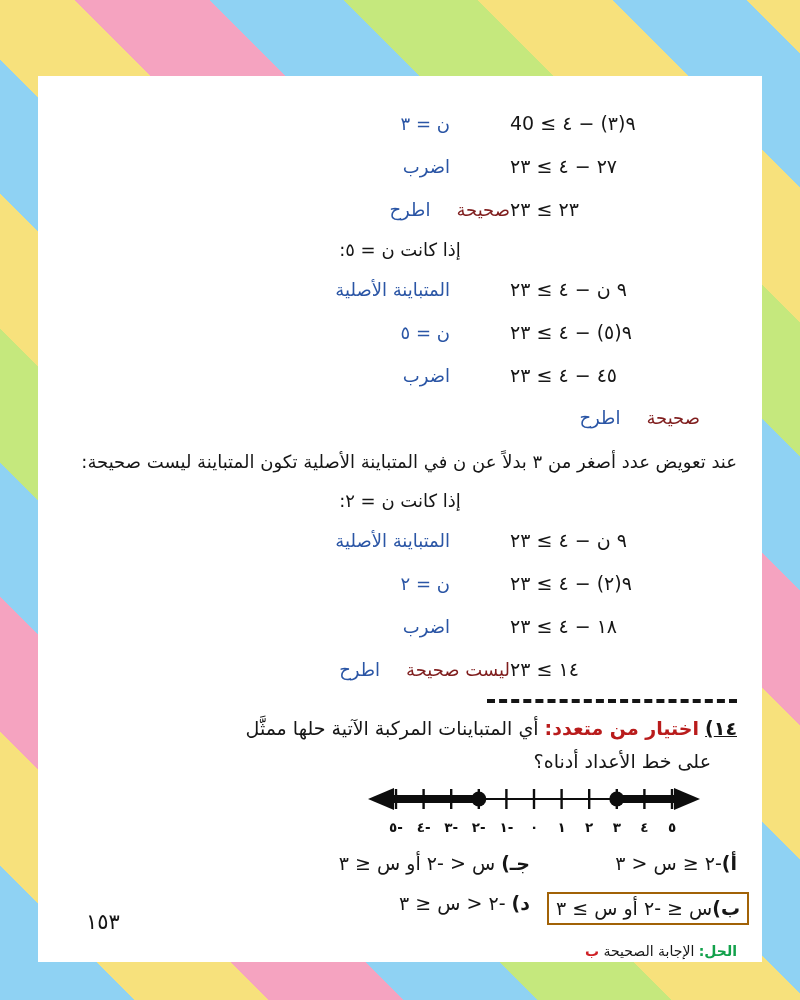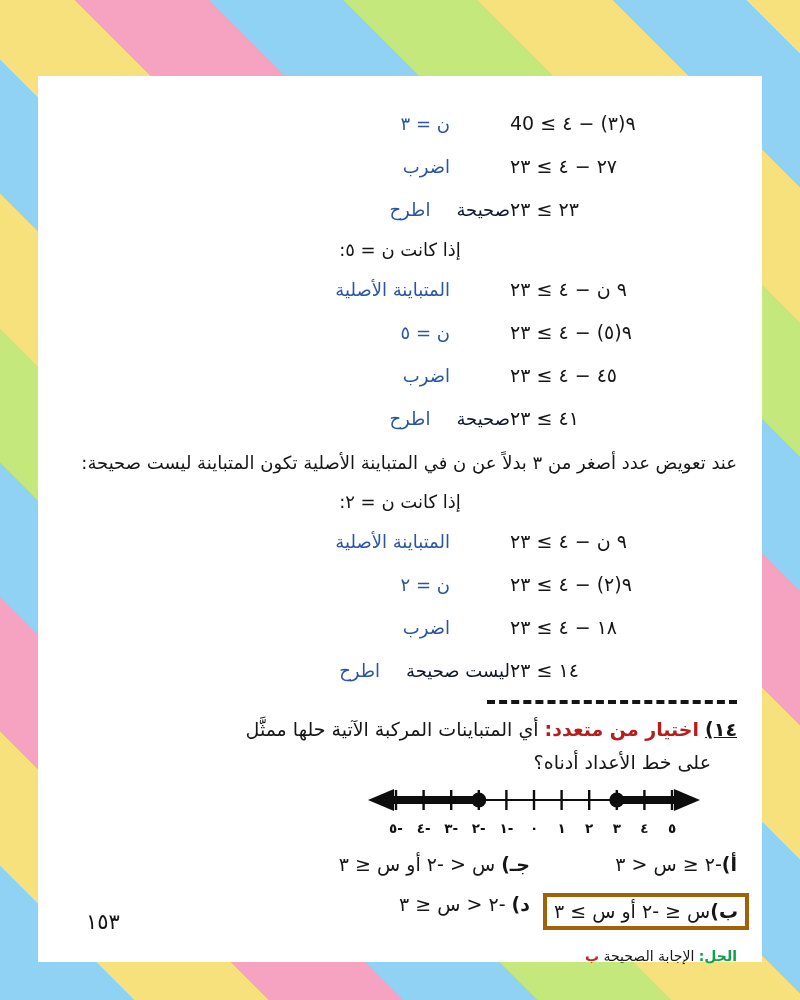--- a/index.html
+++ b/index.html
@@ -14,40 +14,40 @@
     position:absolute;left:38px;top:38px;right:38px;bottom:38px;
     background:#ffffff;direction:rtl;
     padding:34px 25px 0 25px;box-sizing:border-box;margin-top:38px;
   }
   
   .eq-table{margin:0 37px 6px 0;}
   .eq-row{display:flex;flex-direction:row;justify-content:flex-end;align-items:baseline;
           direction:ltr;line-height:26px;margin-bottom:16px;}
   .left-part{display:flex;justify-content:flex-end;align-items:baseline;gap:26px;width:310px;flex:0 0 310px;}
   .note{direction:rtl;color:#2a55a5;font-size:18px;white-space:nowrap;}
-  .status{direction:rtl;color:#0f172a;font-size:18px;white-space:nowrap;min-width:34px;text-align:left;}
+  .status{direction:rtl;color:#7f1d1d;font-size:18px;white-space:nowrap;min-width:34px;text-align:left;}
   .eq{direction:rtl;text-align:left;width:190px;flex:0 0 190px;font-size:19px;white-space:nowrap;}
   .para{margin:6px 0 14px;font-size:18px;line-height:29px;text-align:right;}
   .case-line{margin:0 0 16px;font-size:18px;text-align:center;}
   
   .dashes{width:250px;border-top:4px dashed #151515;margin:2px 0 10px auto;margin-right:0;height:0;}
   
   .q14{text-align:right;font-size:19px;line-height:31px;margin:2px 0 6px;}
   .q14 .qnum{font-weight:bold;text-decoration:underline;}
   .q14 .qtype{font-weight:bold;color:#b91c1c;}
   .q14-line2{text-align:right;font-size:19px;padding-left:0;padding-right:26px;margin-bottom:8px;}
   
   .numberline-wrap{direction:ltr;width:336px;margin:4px 35px 6px auto;}
   
   .choices{display:grid;direction:rtl;grid-template-columns:185px max-content;
            column-gap:22px;row-gap:18px;justify-content:start;
            font-size:19px;margin:8px 0 0 0;}
   .choice{white-space:nowrap;text-align:right;}
   .choice .letter{font-weight:bold;text-align:right;}
-  .answer-box{display:inline-block;border:4px solid #a16207;padding:3px 7px 4px;margin-right:-12px;}
+  .answer-box{display:inline-block;border:2px solid #a16207;padding:3px 7px 4px;margin-right:-12px;}
   
   .solution{text-align:right;font-size:14px;margin-top:18px;}
   .solution .sol-label{color:#12a14b;font-weight:bold;}
   .solution .sol-answer{color:#cf2026;font-weight:bold;}
   
   .pagenum{position:absolute;left:48px;bottom:28px;font-size:21px;direction:rtl;}
   svg text{font-family:"DejaVu Sans",sans-serif;}
 </style>
 </head>
 <body>
@@ -100,21 +100,20 @@
         <span class="note">اضرب</span>
         <span class="status"></span>
       </div>
       <div class="eq">٤٥ − ٤ ≥ ٢٣</div>
     </div>
     <div class="eq-row">
       <div class="left-part">
         <span class="note">اطرح</span>
         <span class="status">صحيحة</span>
       </div>
-      <div class="eq">٤١ ≥ ٢٣</div>
     </div>
   </div>
 
   <p class="para">عند تعويض عدد أصغر من ٣ بدلاً عن ن في المتباينة الأصلية تكون المتباينة ليست صحيحة:</p>
   <p class="case-line">إذا كانت ن = ٢:</p>
 
   <div class="eq-table">
     <div class="eq-row">
       <div class="left-part">
         <span class="note">المتباينة الأصلية</span>

